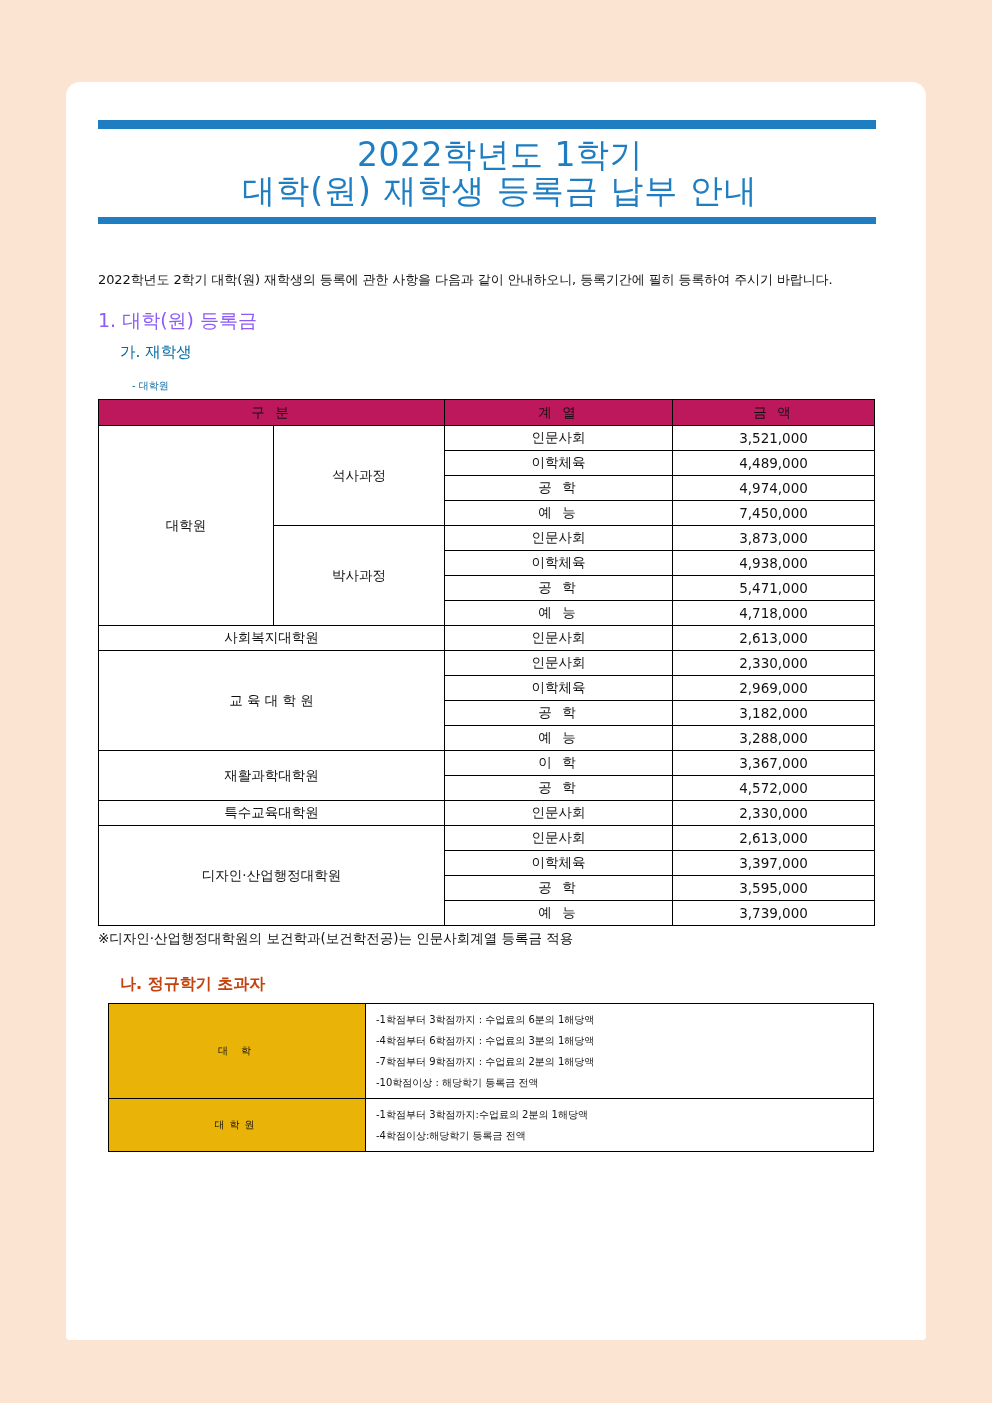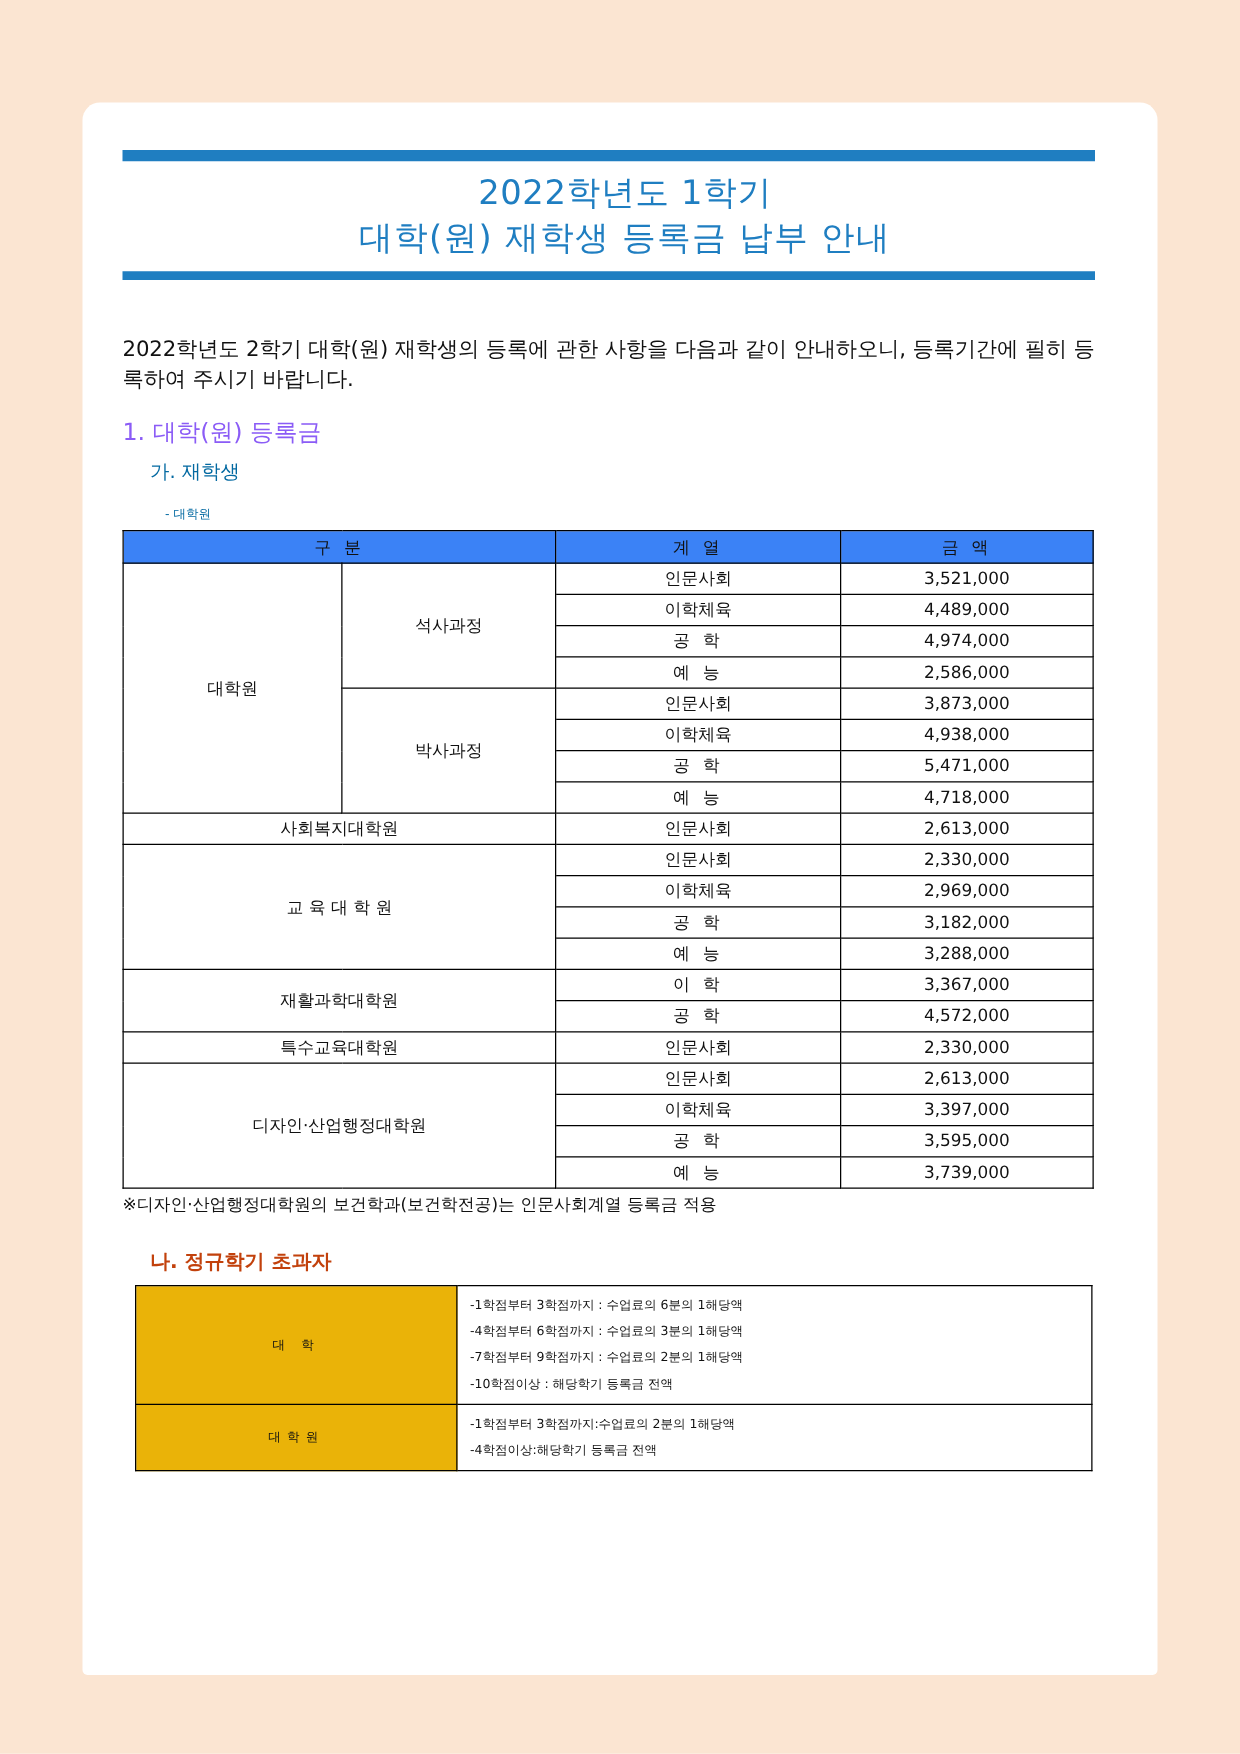--- a/index.html
+++ b/index.html
@@ -43,34 +43,34 @@
   .rule-bottom {
     height: 7px;
     background: #1f7ec1;
     width: 778px;
     margin-left: 2px;
     margin-top: 2px;
   }
   .title-text {
     text-align: center;
     color: #1f7ec1;
-    font-size: 27px;
+    font-size: 33px;
     line-height: 36px;
     letter-spacing: 0.5px;
     padding: 8px 0 6px 0;
     font-weight: normal;
     font-family: "DejaVu Sans", "Liberation Sans", sans-serif;
   }
   .title-line2 {
     letter-spacing: 1px;
   }
   
   .intro {
     margin-top: 44px;
-    font-size: 17px;
+    font-size: 13px;
     line-height: 24px;
     color: #111;
     letter-spacing: -0.1px;
     padding-left: 2px;
     width: 790px;
   }
   
   .h1 {
     margin-top: 16px;
     color: #8b5cf6;
@@ -106,21 +106,21 @@
     table-layout: fixed;
   }
   table.fee th, table.fee td {
     border: 1px solid #000000;
     font-size: 13.5px;
     height: 24px;
     padding: 0 4px;
     color: #111;
   }
   table.fee thead th {
-    background: #3b82f6;
+    background: #be185d;
     text-align: center;
     font-weight: normal;
     letter-spacing: 3px;
     height: 25px;
   }
   table.fee td.c { text-align: center; }
   table.fee td.num { text-align: center; }
   table.fee td.sp2 { text-align: center; letter-spacing: 3px; }
   .note {
     margin-top: 4px;
@@ -200,21 +200,21 @@
         <tr>
           <td class="c">이학체육</td>
           <td class="num">4,489,000</td>
         </tr>
         <tr>
           <td class="sp2">공    학</td>
           <td class="num">4,974,000</td>
         </tr>
         <tr>
           <td class="sp2">예    능</td>
-          <td class="num">2,586,000</td>
+          <td class="num">7,450,000</td>
         </tr>
         <tr>
           <td class="c" rowspan="4">박사과정</td>
           <td class="c">인문사회</td>
           <td class="num">3,873,000</td>
         </tr>
         <tr>
           <td class="c">이학체육</td>
           <td class="num">4,938,000</td>
         </tr>

